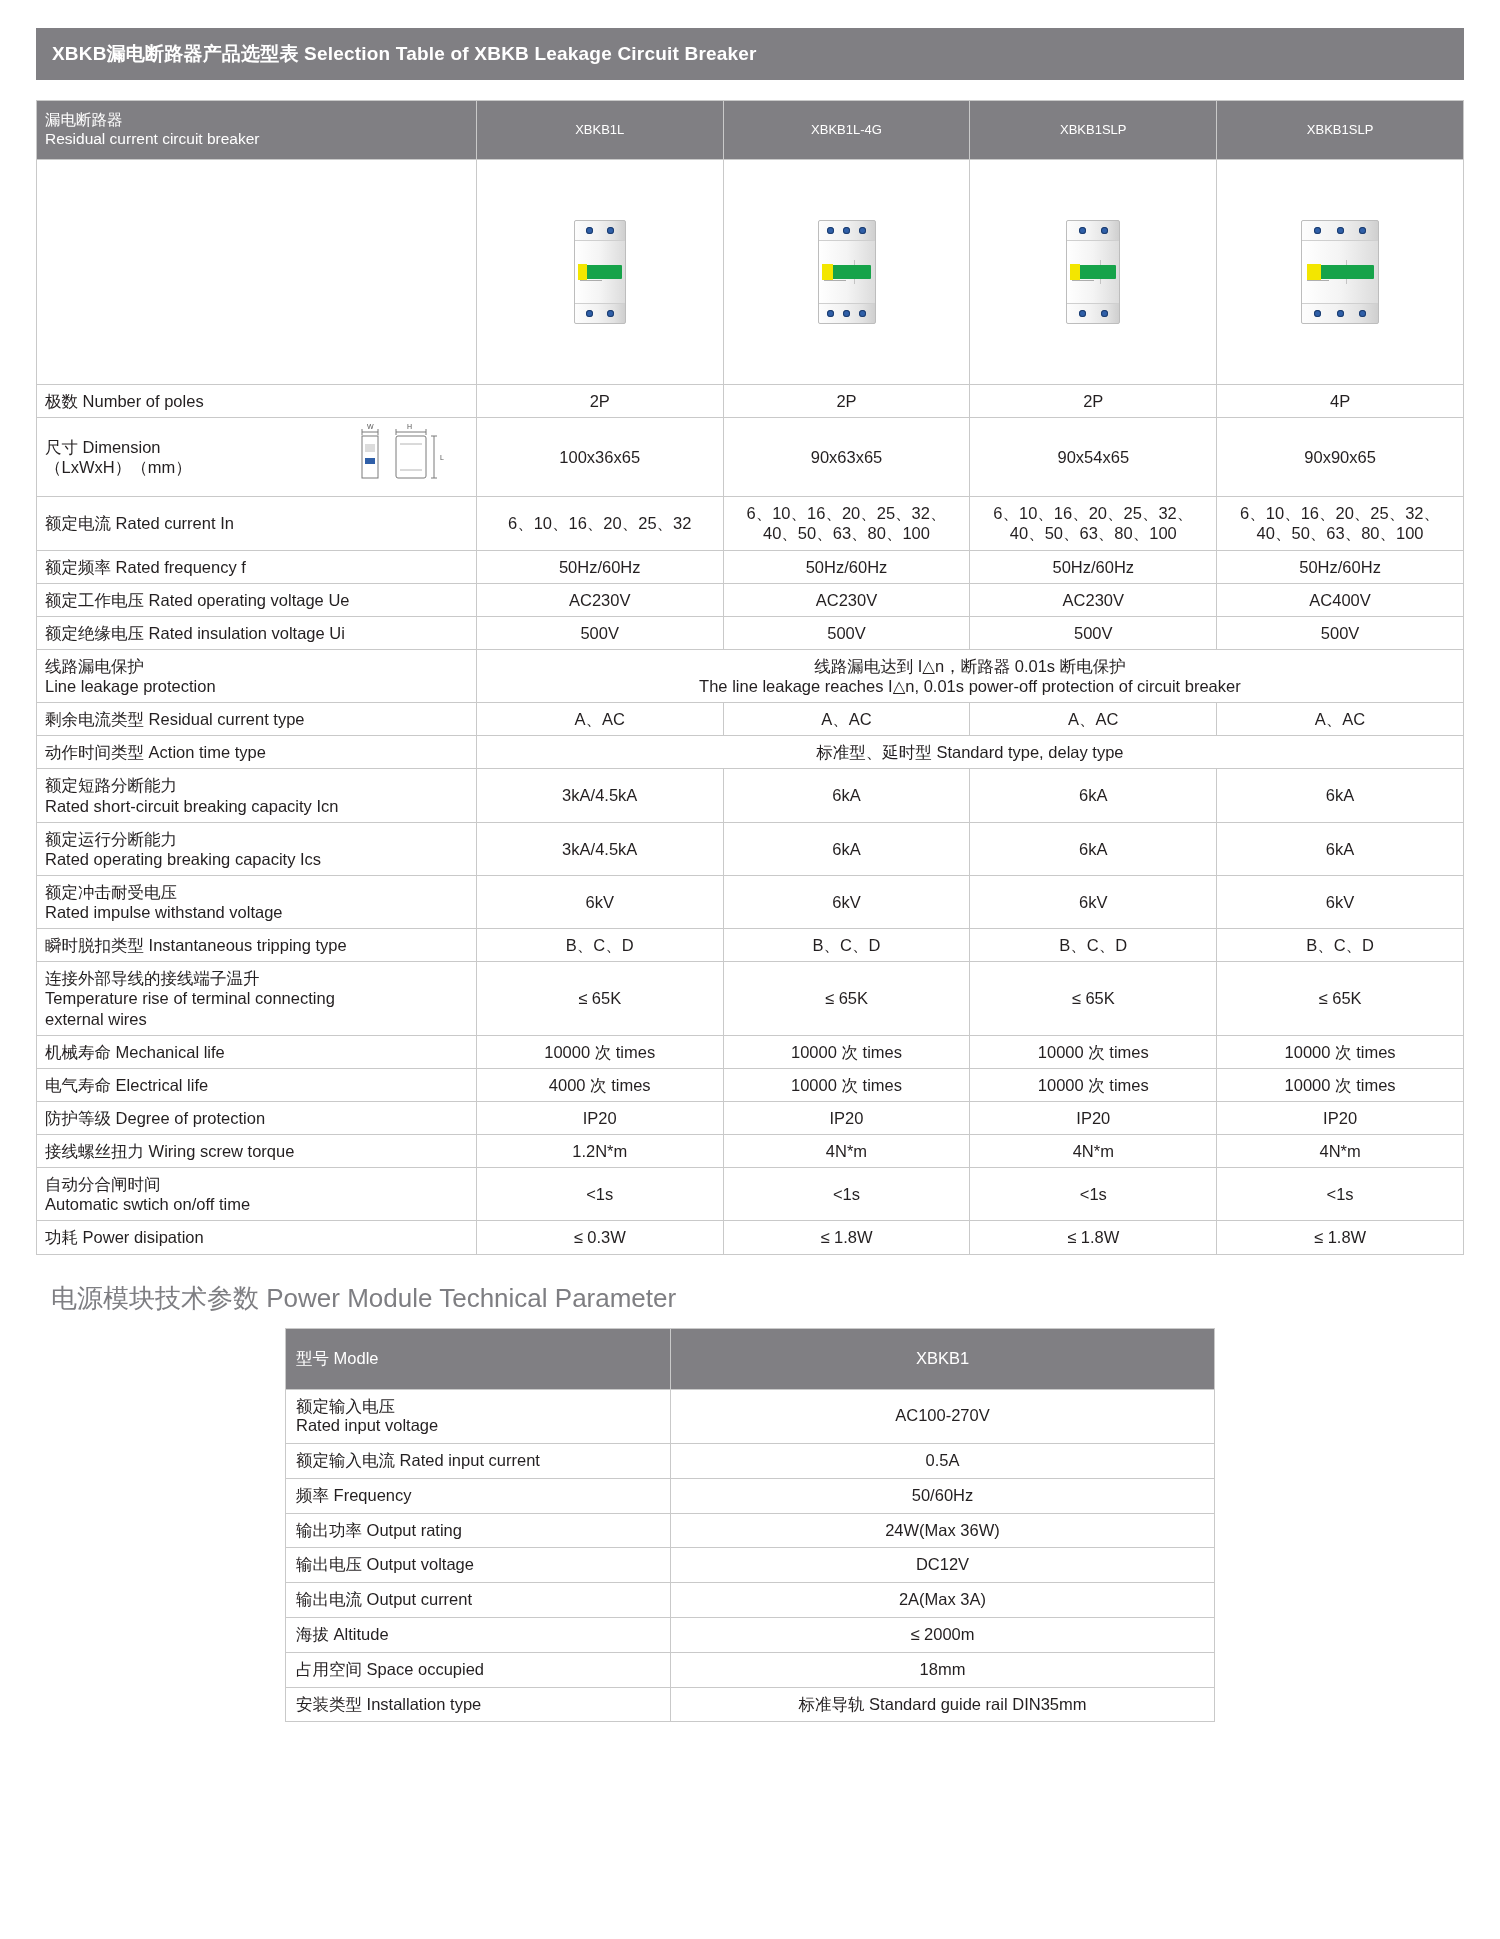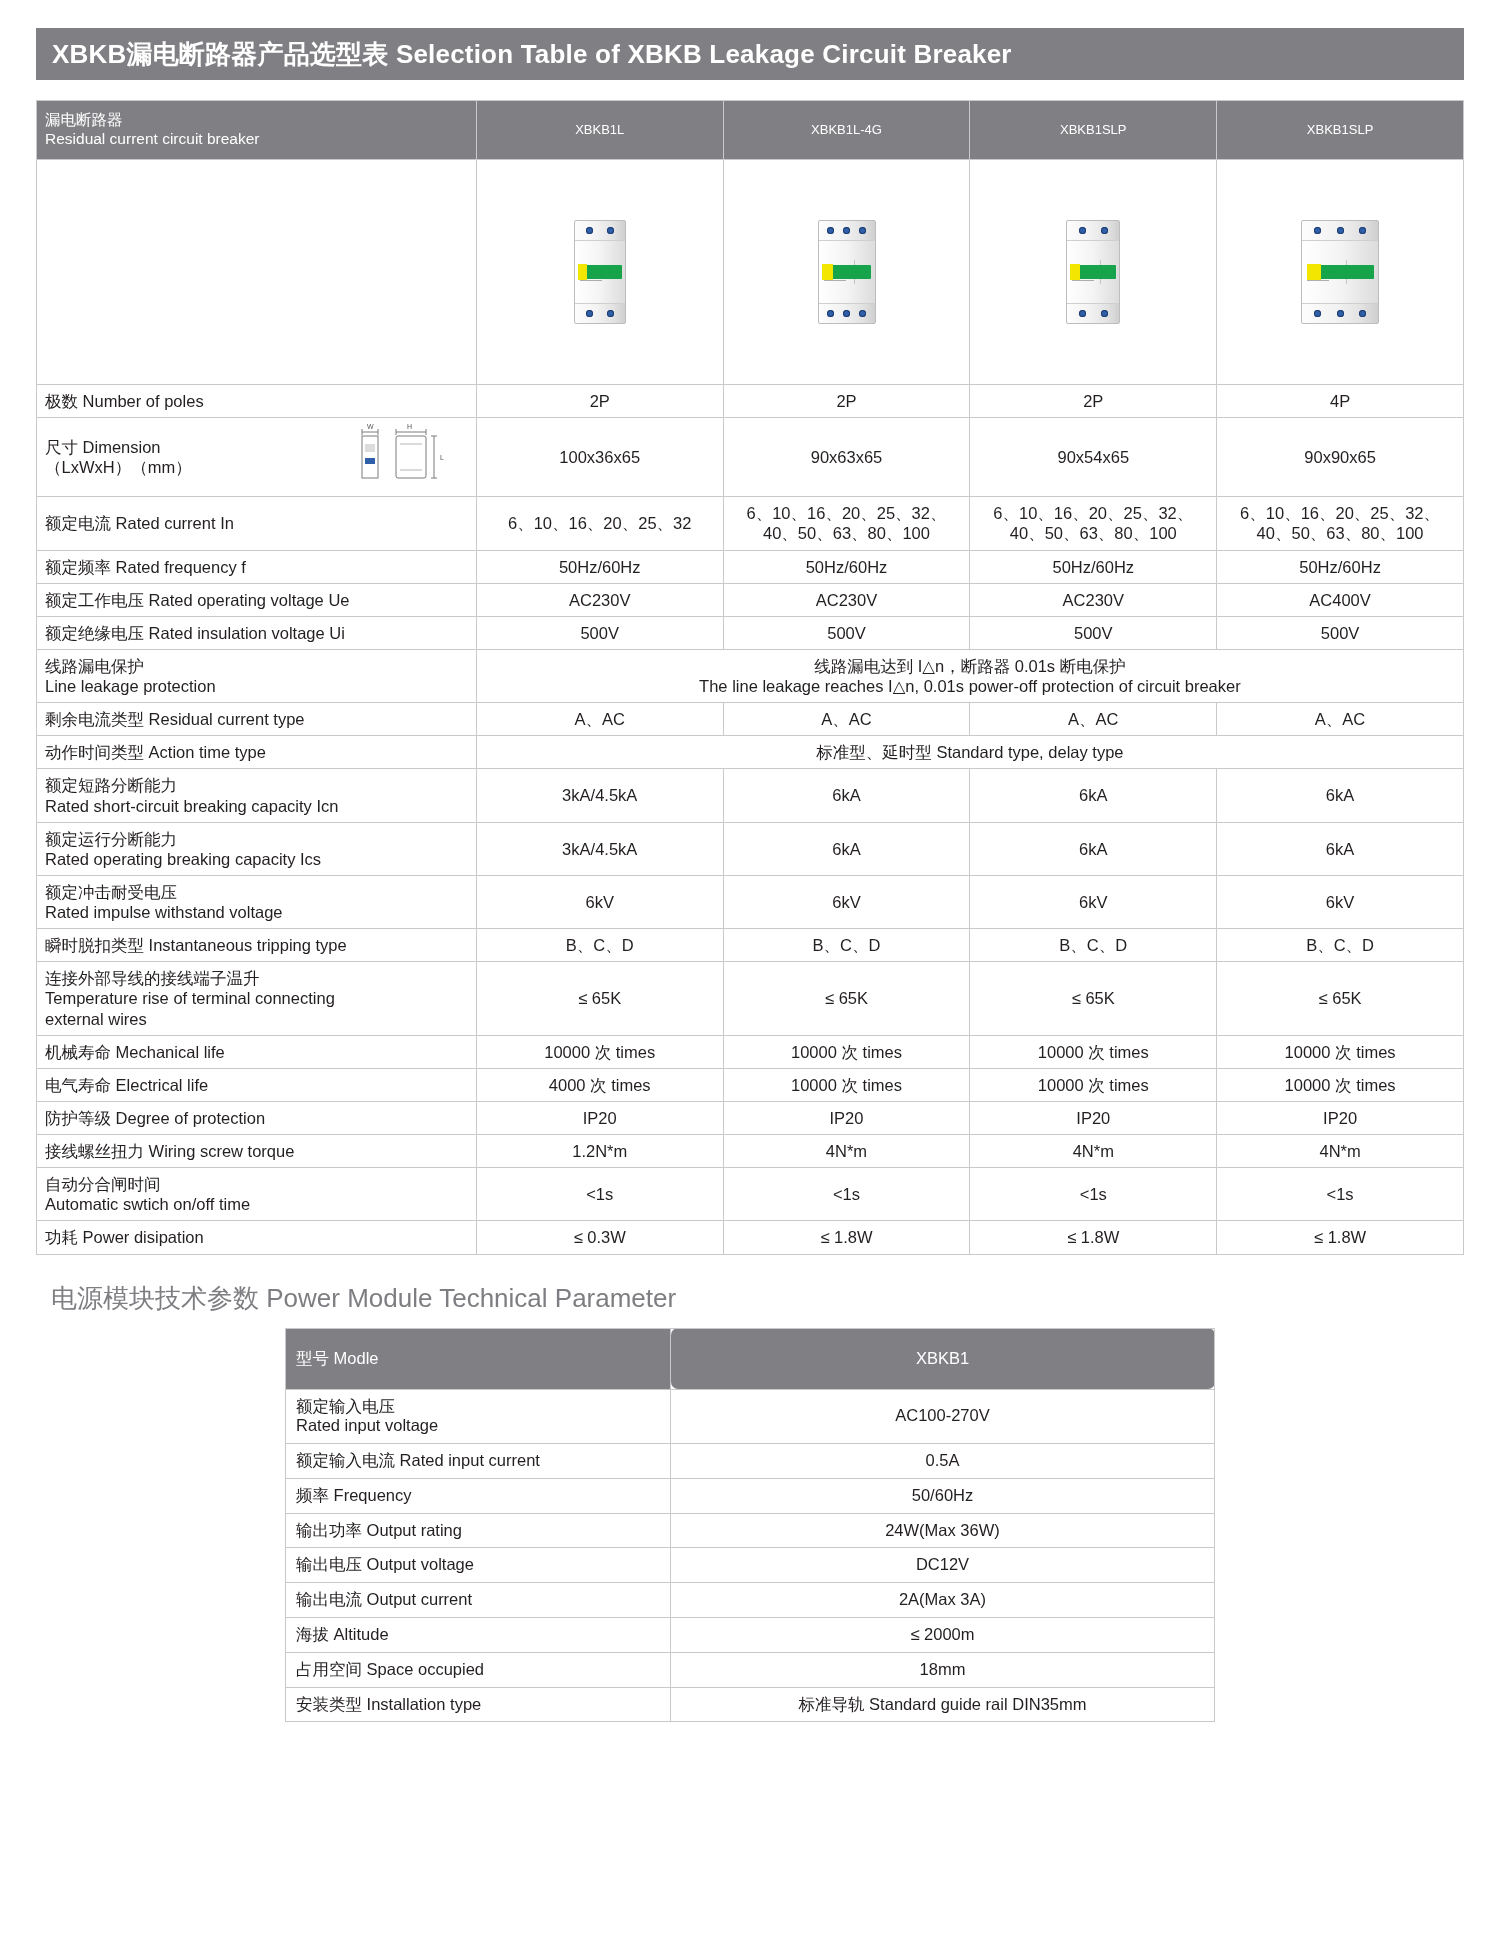--- a/index.html
+++ b/index.html
@@ -23,21 +23,21 @@
   }
 
   
   .header-bar {
     background: #807f83;
     color: #ffffff;
     height: 52px;
     display: flex;
     align-items: center;
     padding-left: 16px;
-    font-size: 26px;
+    font-size: 19px;
     font-weight: bold;
     letter-spacing: .2px;
   }
 
   
   table.main {
     width: 100%;
     border-collapse: collapse;
     margin-top: 20px;
     table-layout: fixed;
@@ -182,21 +182,21 @@
     table-layout: fixed;
   }
   table.pm td {
     border: 1px solid #c9c9c9;
     font-size: 16.5px;
     padding: 7px 10px;
     line-height: 1.2;
     vertical-align: middle;
   }
   table.pm td.k { width: 385px; text-align: left; }
-  table.pm td.v { text-align: center; border-radius: 7px; }
+  table.pm td.v { text-align: center; }
   table.pm thead td {
     background: #807f83;
     color: #ffffff;
     font-weight: normal;
     margin-left: 28px;
   }
   .two-line { line-height: 1.18; }
 </style>
 </head>
 <body>

